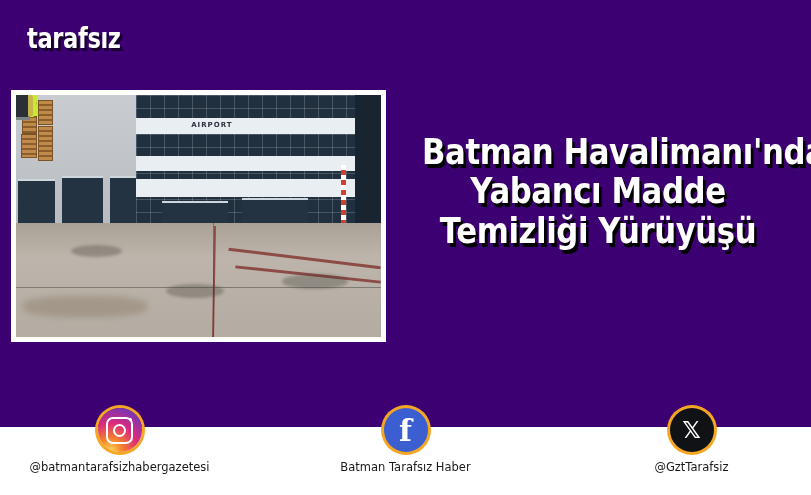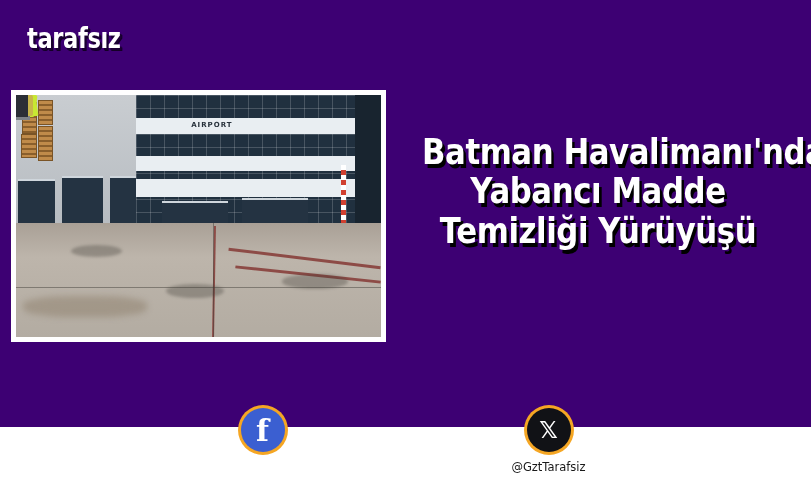--- a/index.html
+++ b/index.html
@@ -260,25 +260,33 @@
   <div class="headline">
     <span class="hl-line l1">Batman Havalimanı'nda</span>
     <span class="hl-line l2">Yabancı Madde</span>
     <span class="hl-line l3">Temizliği Yürüyüşü</span>
   </div>
 
   <div class="footer"></div>
 
   <div class="social">
 
+    <div class="social-item">
+      <div class="icon-wrap ring ig">
+        <div class="ig-glyph"></div>
+        <div class="ig-dot"></div>
+      </div>
+      <div class="handle">@batmantarafsizhabergazetesi</div>
+    </div>
 
     <div class="social-item">
       <div class="icon-wrap ring fb">
         <span class="fb-glyph">f</span>
       </div>
+      <div class="handle">Batman Tarafsız Haber</div>
     </div>
 
     <div class="social-item">
       <div class="icon-wrap ring xx">
         <span class="x-glyph">𝕏</span>
       </div>
       <div class="handle">@GztTarafsiz</div>
     </div>
 
   </div>

